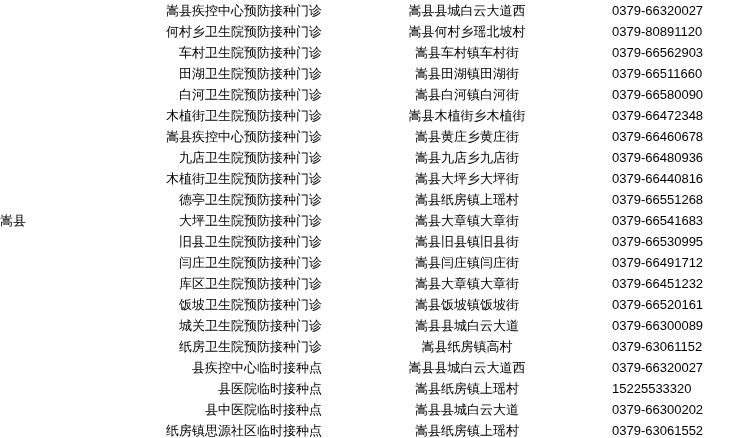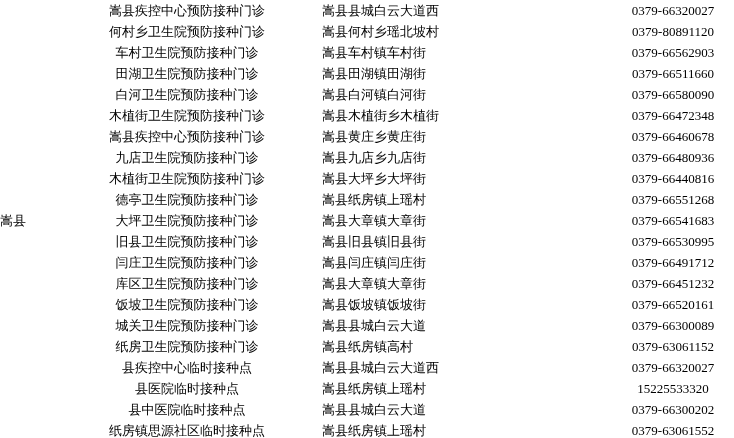--- a/index.html
+++ b/index.html
@@ -40,30 +40,30 @@
   col.c-phone  { width: 122px; }
 
   td.region {
     text-align: left;
     padding-left: 4px;
     font-size: 13px;
     vertical-align: middle;
   }
   td.name {
     padding-left: 4px;
-    text-align: center;
+    text-align: right;
   }
   td.addr {
     padding-left: 4px;
-    text-align: left;
+    text-align: center;
   }
   td.phone {
     padding-right: 6px;
-    text-align: center;
-    font-family: Liberation Serif, serif;
+    text-align: left;
+    font-family: Liberation Sans, sans-serif;
   }
 </style>
 </head>
 <body>
 
 <div class="sheet">
   <table class="vac-table">
     <colgroup>
       <col class="c-region">
       <col class="c-name">

